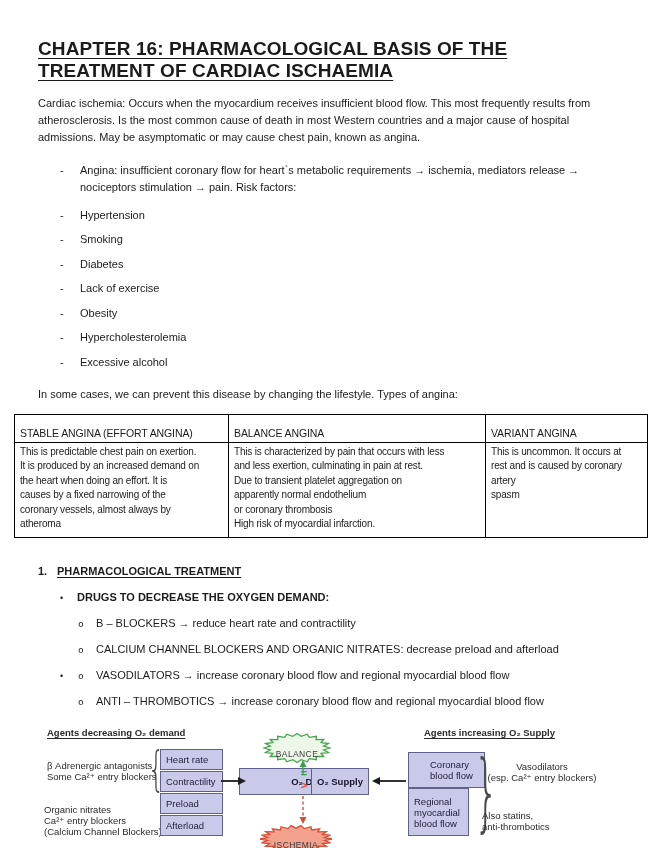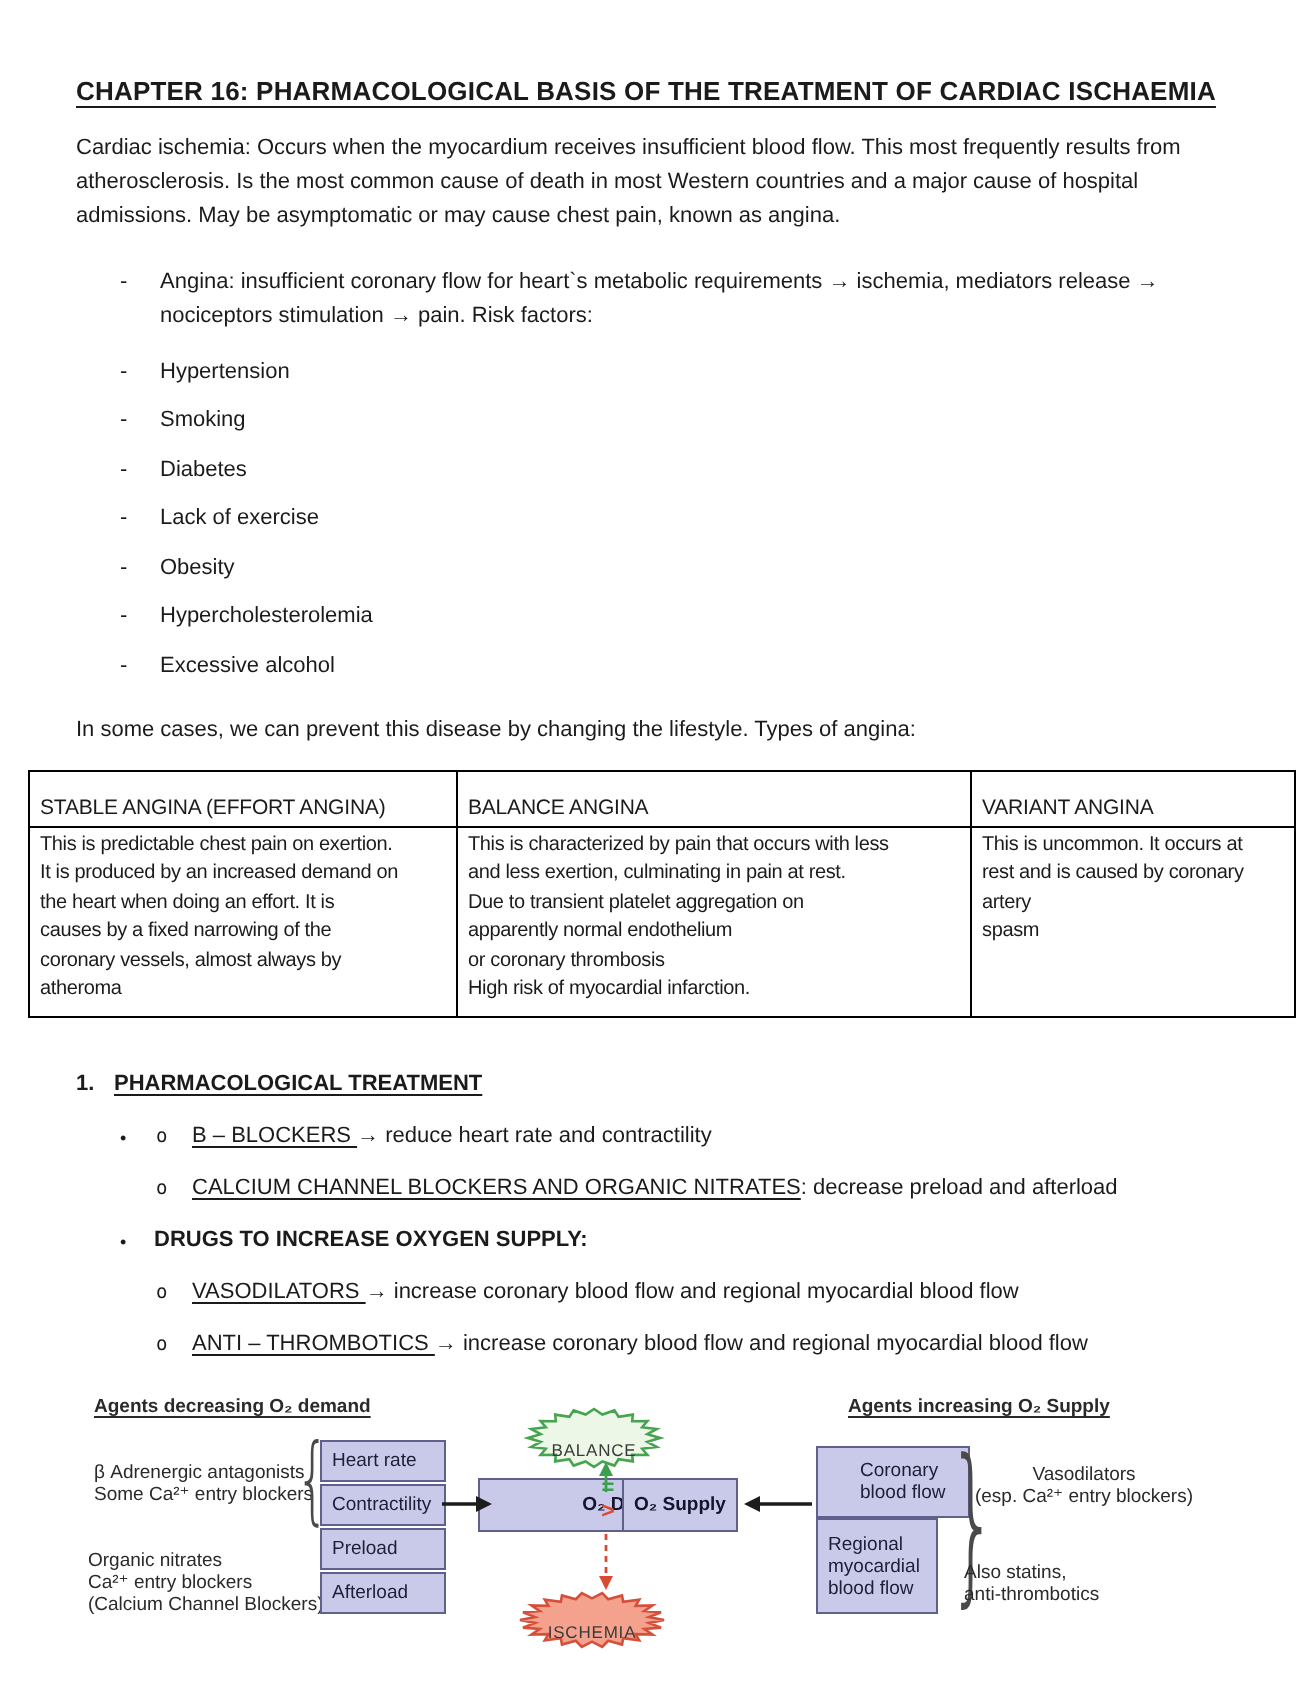--- a/index.html
+++ b/index.html
@@ -5,21 +5,21 @@
   html,body{margin:0;padding:0;background:#ffffff;}
   body{
     width:655px;height:848px;overflow:hidden;position:relative;
     font-family:"Liberation Sans","DejaVu Sans",sans-serif;
     color:#1b1b1b;-webkit-font-smoothing:antialiased;
   }
   .page{position:absolute;inset:0;}
 
   
   h1.doc-title{
-    margin:38px 36px 0 38px;font-size:13px;font-weight:bold;letter-spacing:.1px;
+    margin:38px 36px 0 38px;font-size:19px;font-weight:bold;letter-spacing:.1px;
     text-decoration:underline;text-decoration-thickness:1.4px;text-underline-offset:3px;
   }
   p.intro{margin:13px 34px 0 38px;font-size:11px;line-height:17px;}
   .dash-item{position:relative;margin-left:60px;margin-right:34px;font-size:11px;line-height:17px;}
   .dash-item .marker{position:absolute;left:0;top:0;}
   .dash-item .txt{display:block;margin-left:20px;}
   .angina-item{margin-top:16px;}
   .risk{margin-top:13.5px;line-height:11px;}
   p.note{margin:19px 34px 0 38px;font-size:11px;line-height:14px;}
 
@@ -40,21 +40,21 @@
   .sec-heading .num{display:inline-block;width:19px;font-weight:bold;}
   .sec-heading .sec-title{
     font-weight:bold;text-decoration:underline;text-underline-offset:2px;
   }
   .t-row{position:relative;font-size:11px;line-height:13px;margin-top:13px;}
   .t-row.lvl1{padding-left:77px;}
   .t-row.lvl1 .marker{position:absolute;left:60px;top:1px;font-size:9px;}
   .t-row.lvl1 .lbl{font-weight:bold;}
   .t-row.lvl2{padding-left:96px;}
   .t-row.lvl2 .marker{position:absolute;left:78px;top:0;font-size:9.5px;font-family:"DejaVu Sans Mono",monospace;}
-  .u{text-decoration:underline;text-underline-offset:2px;}
+  .u{text-underline-offset:2px;}
 
   
   .diagram{position:relative;height:140px;margin-top:16px;font-size:9.5px;color:#2a2a2a;}
   .diagram .abs{position:absolute;}
   .dg-heading{font-weight:bold;text-decoration:underline;text-underline-offset:2px;white-space:nowrap;font-size:9.5px;}
   .dg-label{white-space:pre-line;line-height:11px;}
   .factor-box{
     position:absolute;left:160px;width:56px;height:19px;display:flex;align-items:center;
     padding-left:5px;background:var(--factor-box-fill);border:1.5px solid var(--factor-box-border);
     font-size:9.5px;color:#1e1e38;white-space:nowrap;
@@ -162,32 +162,32 @@
     </tr>
   </tbody>
     </table>
 
   <div class="sec-heading">
     <span class="num">1.</span><span class="sec-title">PHARMACOLOGICAL TREATMENT</span>
   </div>
 
   <div class="t-row lvl1">
     <span class="marker">•</span>
+    <span class="lbl">DRUGS TO DECREASE THE OXYGEN DEMAND:</span>
   </div>
   <div class="t-row lvl2">
     <span class="marker">o</span>
     <span class="u">B – BLOCKERS </span><span>→ reduce heart rate and contractility</span>
   </div>
   <div class="t-row lvl2">
     <span class="marker">o</span>
     <span class="u">CALCIUM CHANNEL BLOCKERS AND ORGANIC NITRATES</span><span>: decrease preload and afterload</span>
   </div>
   <div class="t-row lvl1">
     <span class="marker">•</span>
-    <span class="lbl">DRUGS TO INCREASE OXYGEN SUPPLY:</span>
   </div>
   <div class="t-row lvl2">
     <span class="marker">o</span>
     <span class="u">VASODILATORS </span><span>→ increase coronary blood flow and regional myocardial blood flow</span>
   </div>
   <div class="t-row lvl2">
     <span class="marker">o</span>
     <span class="u">ANTI – THROMBOTICS </span><span>→ increase coronary blood flow and regional myocardial blood flow</span>
   </div>
 

